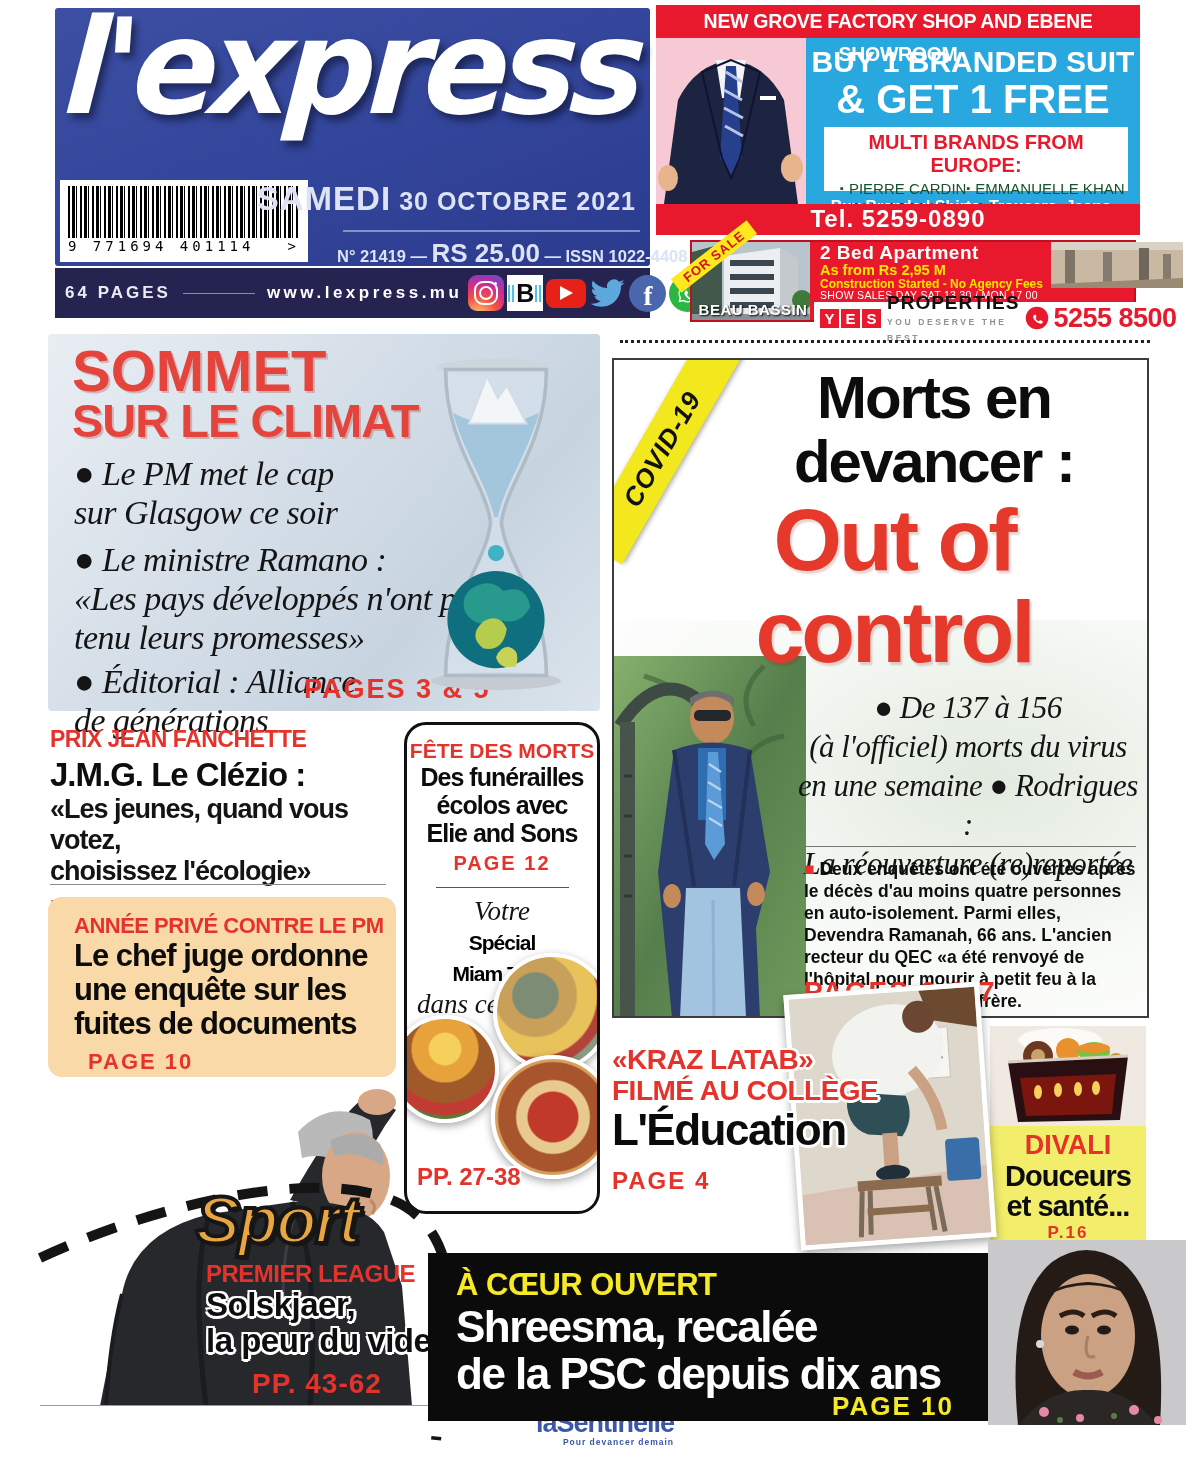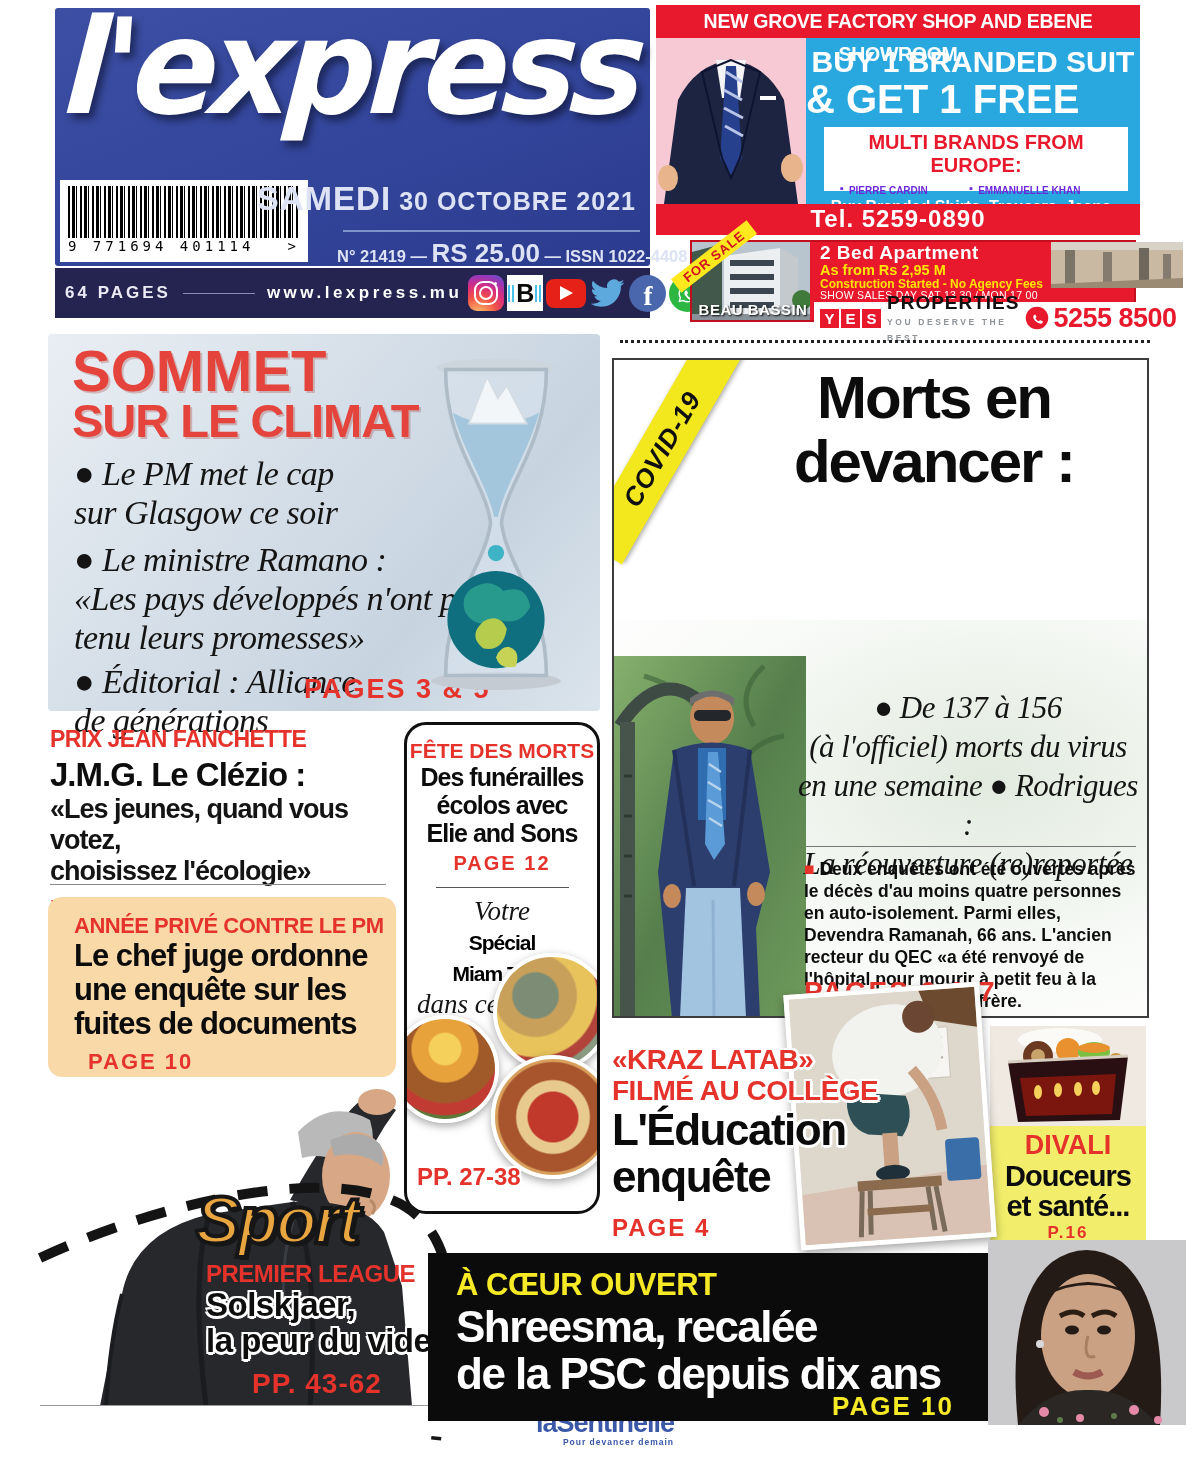--- a/index.html
+++ b/index.html
@@ -51,25 +51,25 @@
   .fb{width:37px;height:37px;border-radius:50%;background:#4a67ad;color:#fff;display:flex;align-items:center;justify-content:center;
       font-family:"Liberation Serif",serif;font-weight:bold;font-size:27px;padding-top:6px}
   .wa{width:37px;height:37px;border-radius:50%;background:#2cb742;display:flex;align-items:center;justify-content:center}
 
   
   #suitad{left:656px;top:5px;width:484px;height:230px;background:#29a8e0}
   #suitad .head{height:33px;background:#e8192c;color:#fff;font-weight:bold;font-size:19.5px;
       text-align:center;line-height:33px;letter-spacing:-0.3px}
   #suitad .man{position:absolute;left:0;top:33px;width:150px;bottom:31px;background:#f6c9d4}
   #suitad .l1{position:absolute;left:150px;right:0;top:40px;text-align:center;color:#fff;font-weight:bold;font-size:30px;letter-spacing:0}
-  #suitad .l2{position:absolute;left:150px;right:0;top:72px;color:#fff;font-weight:bold;font-size:40px}
+  #suitad .l2{position:absolute;left:150px;right:0;top:72px;text-align:center;color:#fff;font-weight:bold;font-size:40px}
   #suitad .wbox{position:absolute;left:168px;right:12px;top:122px;height:64px;background:#fff;padding:4px 6px}
   #suitad .wbox .t{color:#e8192c;font-weight:bold;font-size:20px;text-align:center}
   #suitad .grid{display:grid;grid-template-columns:1fr 1.15fr;padding:2px 4px 0 10px}
-  #suitad .grid span{font-weight:bold;font-size:10px;color:#6d28d9;line-height:19px;white-space:nowrap}
+  #suitad .grid span{font-weight:normal;font-size:15px;color:#14532d;line-height:19px;white-space:nowrap}
   #suitad .grid span::before{content:"▪";font-size:11px;margin-right:5px;vertical-align:2px}
   #suitad .note{position:absolute;left:150px;right:0;top:192px;text-align:center;color:#fff;font-weight:bold;font-size:16px;line-height:19px}
   #suitad .note .blkk{color:#0c0c0c}
   #suitad .tel{position:absolute;left:0;right:0;bottom:0;height:31px;background:#e8192c;color:#fff;
       font-weight:bold;font-size:24px;text-align:center;line-height:30px;letter-spacing:1px}
 
   
   #propad{left:690px;top:240px;width:446px;height:82px;background:#e8192c;border:2px solid #c20f20;display:flex}
   #propad .img1{position:relative;width:122px;flex:none}
   #propad .ribbon{position:absolute;left:-26px;top:6px;width:96px;text-align:center;background:#ffe81e;color:#d11222;
@@ -416,20 +416,24 @@
         <ellipse cx="142" cy="238" rx="9" ry="12" fill="#c48a5c"></ellipse>
         <polygon points="72,232 126,232 132,362 66,362" fill="#a3c4e0"></polygon>
         <path d="M99 244 L100 362" stroke="#8fb2d2" stroke-width="3"></path>
       </svg>
     </div>
     <div class="ribbon">COVID-19</div>
     <div class="k">
       <div>Morts en</div>
         <div>devancer :</div>
     </div>
+    <div class="h">
+      <div>Out of</div>
+        <div>control</div>
+    </div>
     <div class="bl ser">
       <div>● De 137 à 156</div>
       <div>(à l'officiel) morts du virus</div>
       <div>en une semaine ● Rodrigues :</div>
       <div>La réouverture (re)reportée</div>
     </div>
     <div class="ln"></div>
     <div class="body">
       <span class="red">■ </span><span>Deux enquêtes ont été ouvertes après le décès d'au moins quatre personnes en auto-isolement. Parmi elles, Devendra Ramanah, 66 ans. L'ancien recteur du QEC «a été renvoyé de l'hôpital pour mourir à petit feu à la maison», pleure son frère.</span>
     </div>
@@ -503,21 +507,20 @@
   <div id="sportlogo" class="abs">Sport</div>
   <div id="league" class="abs">PREMIER LEAGUE</div>
   <div id="sp1" class="abs blk halo">Solskjaer,</div>
   <div id="sp2" class="abs blk halo">la peur du vide</div>
   <div id="sppg" class="abs pg">PP. 43-62</div>
 
   <div id="kraz" class="abs">
     <div class="k halo">«KRAZ LATAB»</div>
     <div class="k halo">FILMÉ AU COLLÈGE</div>
     <div class="h halo">L'Éducation</div>
-    <div class="h halo">enquête</div>
     <span class="pg">PAGE 4</span>
   </div>
 
   <div id="student" class="abs">
     <svg width="186" height="246" viewBox="0 0 186 246">
       <rect width="186" height="246" fill="#ded8cc"></rect>
       <polygon points="130,0 186,0 186,40 140,30" fill="#6b4a2f"></polygon>
       <polygon points="0,196 186,178 186,246 0,246" fill="#d9c2b4"></polygon>
       <rect x="118" y="38" width="38" height="50" fill="#f6f5f1" stroke="#c9c4b8"></rect>
       <path d="M124 48 h26 M124 58 h26 M124 68 h26" stroke="#a9a49a" stroke-width="2"></path>

